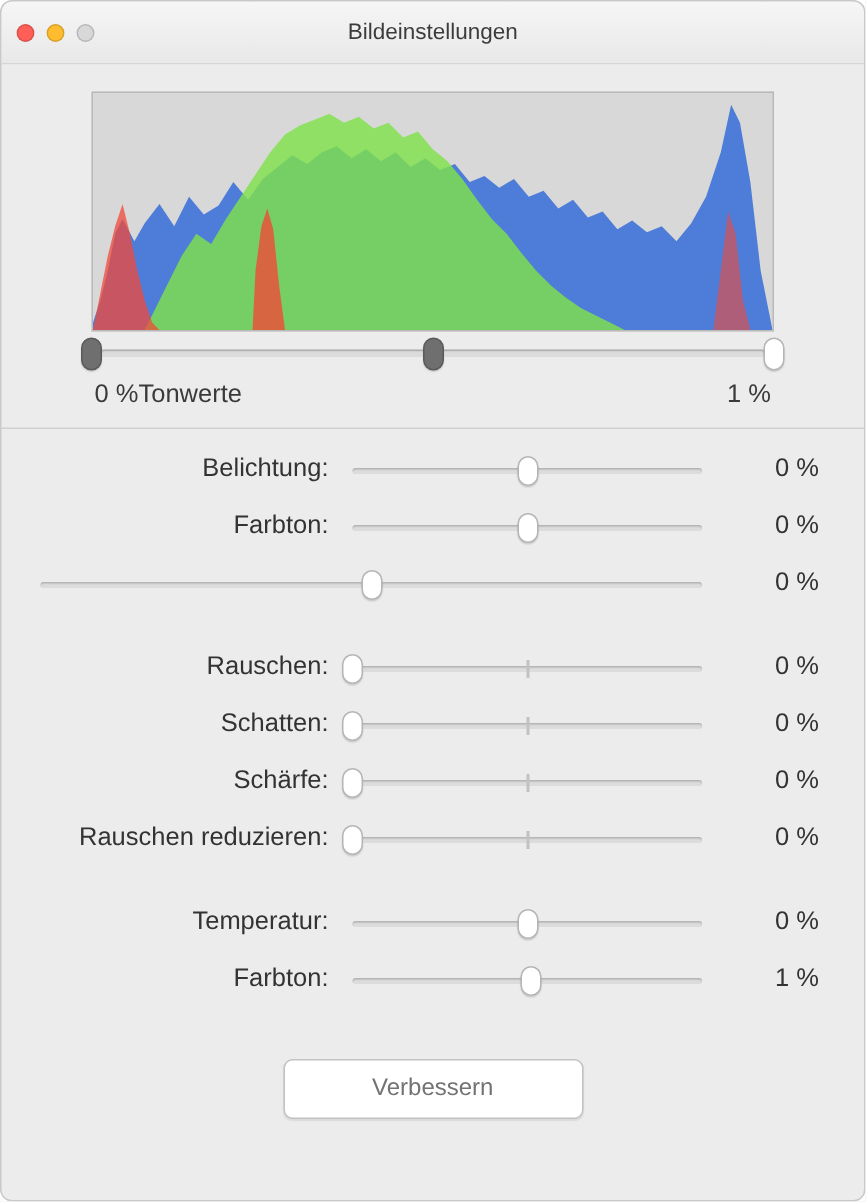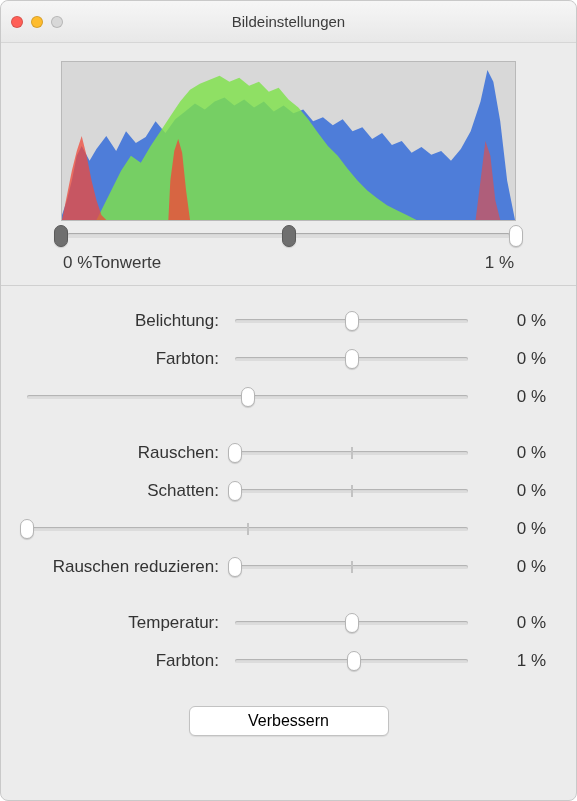--- a/index.html
+++ b/index.html
@@ -112,21 +112,21 @@
     margin: 0;
   }
 
   
   .rows {
     padding: 16px 30px 8px 20px;
   }
   .group-gap { height: 18px; }
   .row {
     display: flex;
-    align-items: center;
+    align-items: flex-start;
     height: 38px;
     gap: 10px;
   }
   .row-label {
     width: 198px;
     text-align: right;
     font-size: 17px;
     color: #333;
   }
   .row-slider {
@@ -168,27 +168,27 @@
 
   
   .footer {
     display: flex;
     justify-content: center;
     gap: 20px;
     padding: 18px 0 24px 0;
   }
   .btn {
     width: 200px;
-    height: 30px;
+    height: 40px;
     border-radius: 6px;
     background: #fff;
     border: 1px solid #c2c2c2;
     box-shadow: 0 1px 1px rgba(0,0,0,.08);
     font-size: 16px;
-    color: #000000;
+    color: #737373;
     display: inline-flex;
     align-items: center;
     justify-content: center;
     cursor: default;
   }
 </style>
 </head>
 <body>
 
 <div class="window">
@@ -273,20 +273,21 @@
         <div class="row">
           <div class="row-label">Schatten:</div>
           <div class="row-slider">
             <div class="rail"></div>
             <div class="tick" style="left: 50%;"></div>
             <div class="knob" style="left: calc(0% + 6px);"></div>
           </div>
           <div class="row-value">0 %</div>
         </div>
         <div class="row">
+          <div class="row-label">Schärfe:</div>
           <div class="row-slider">
             <div class="rail"></div>
             <div class="tick" style="left: 50%;"></div>
             <div class="knob" style="left: calc(0% + 6px);"></div>
           </div>
           <div class="row-value">0 %</div>
         </div>
         <div class="row">
           <div class="row-label">Rauschen reduzieren:</div>
           <div class="row-slider">

